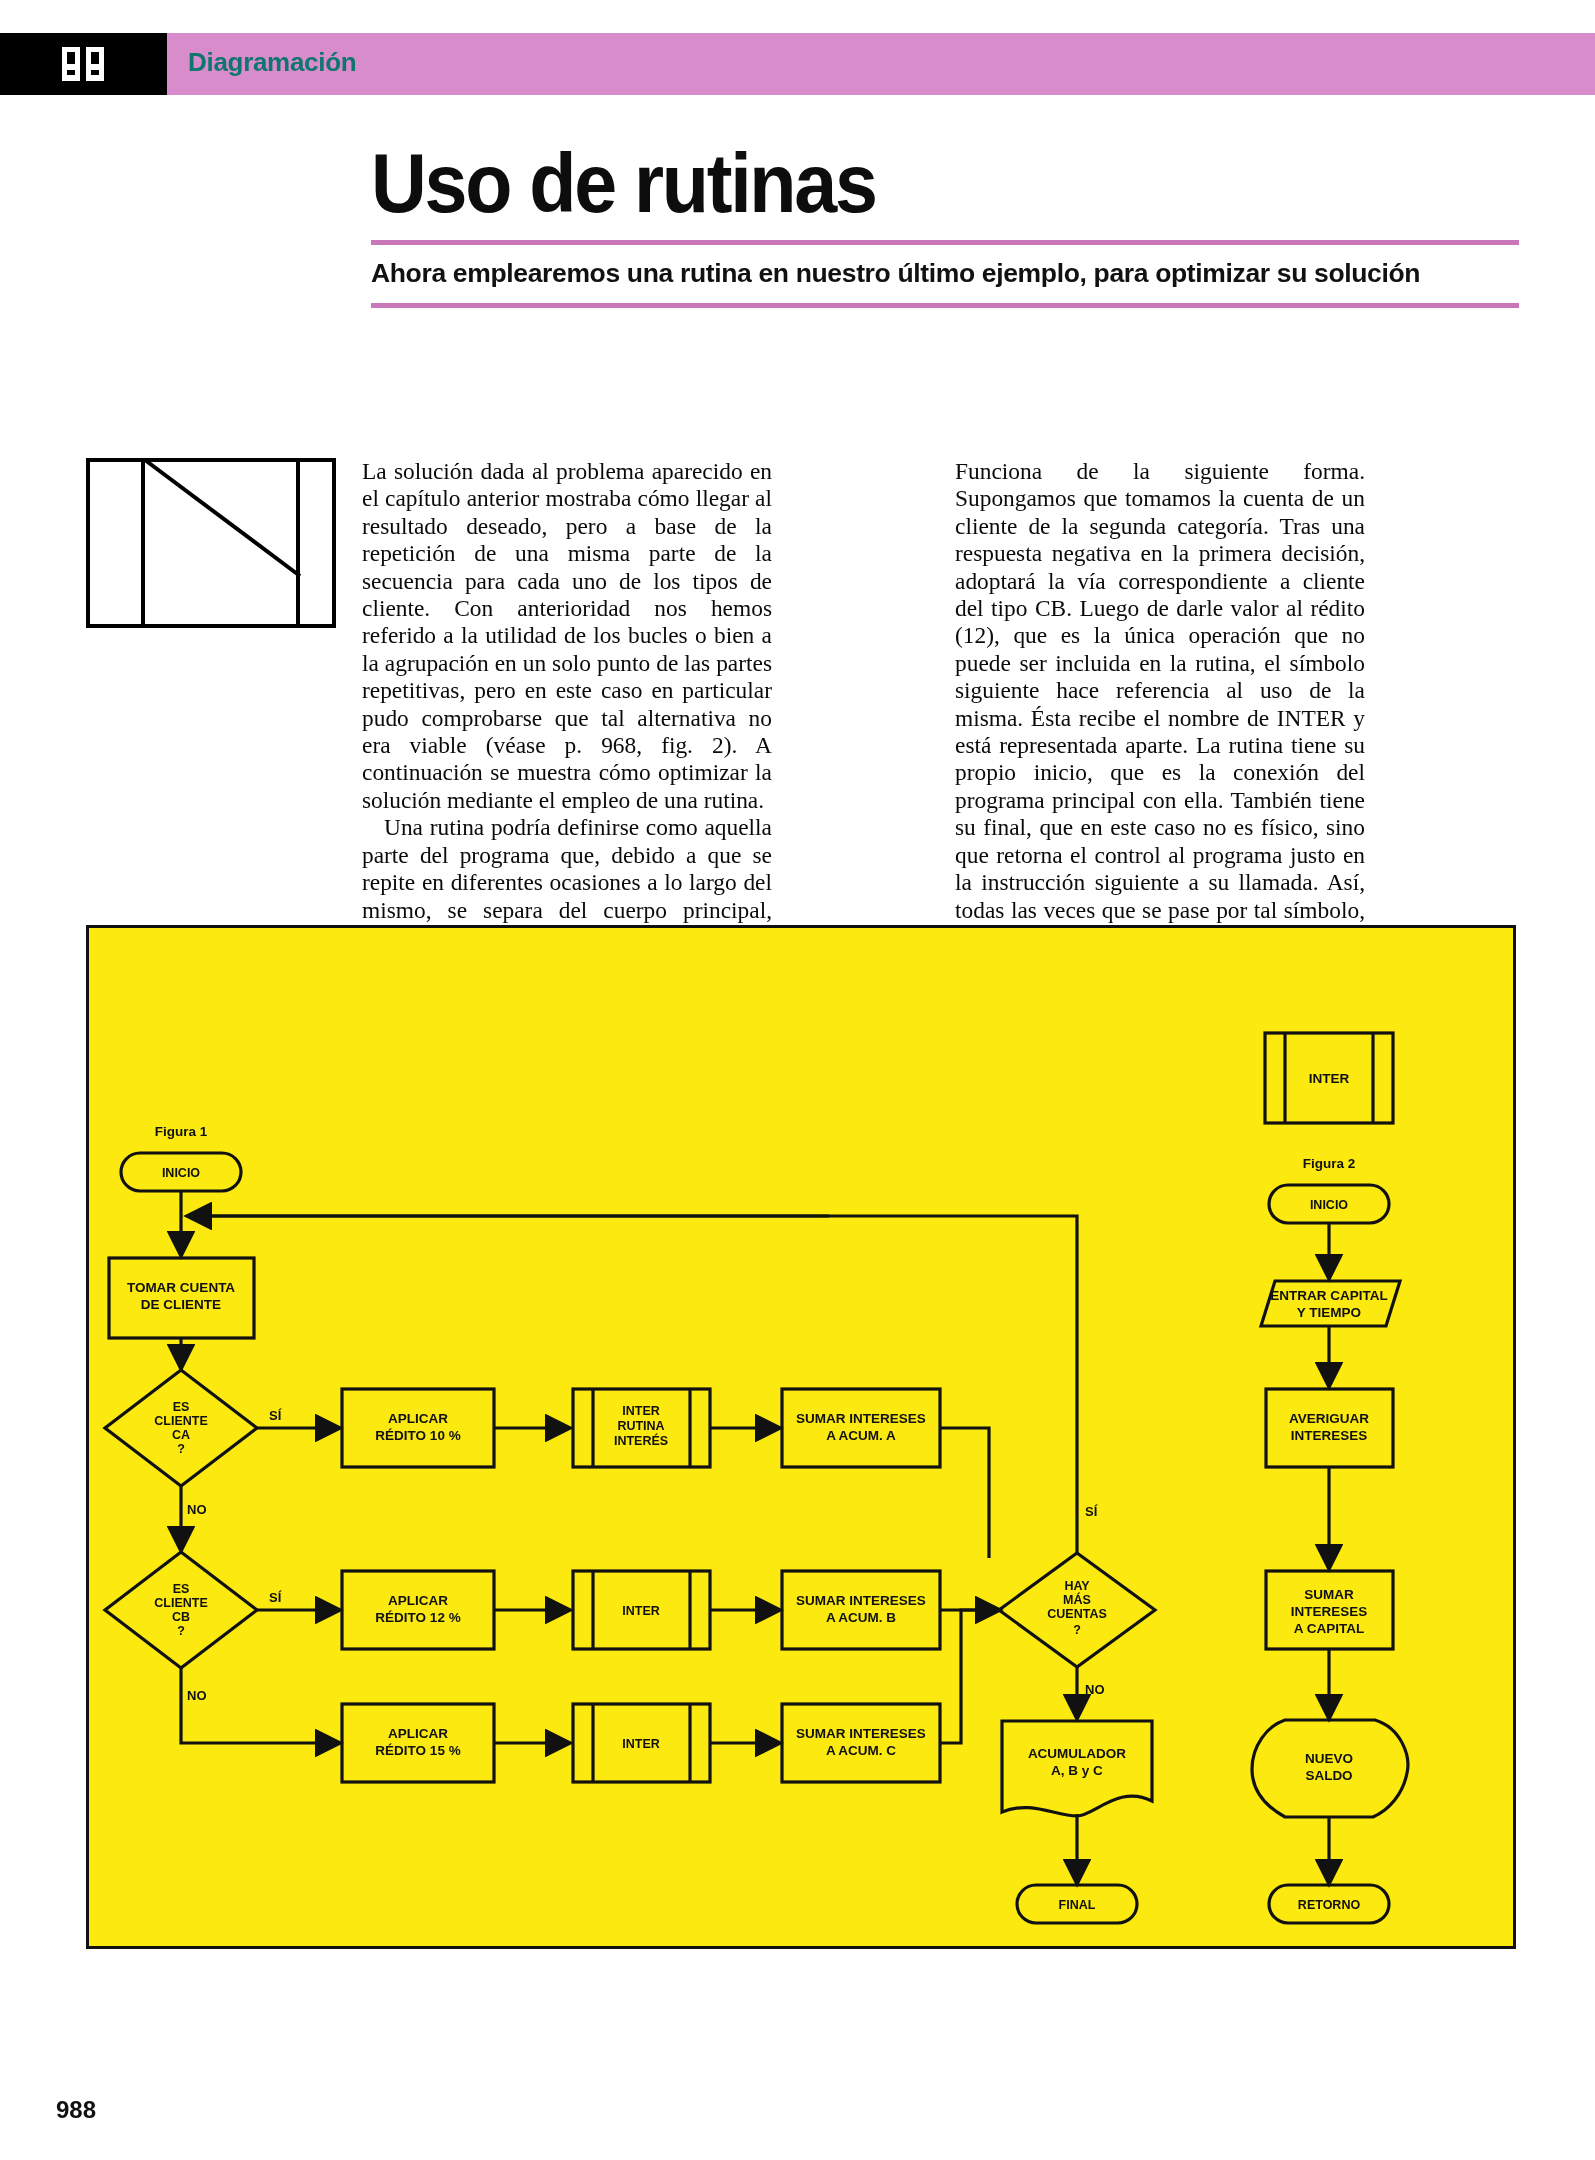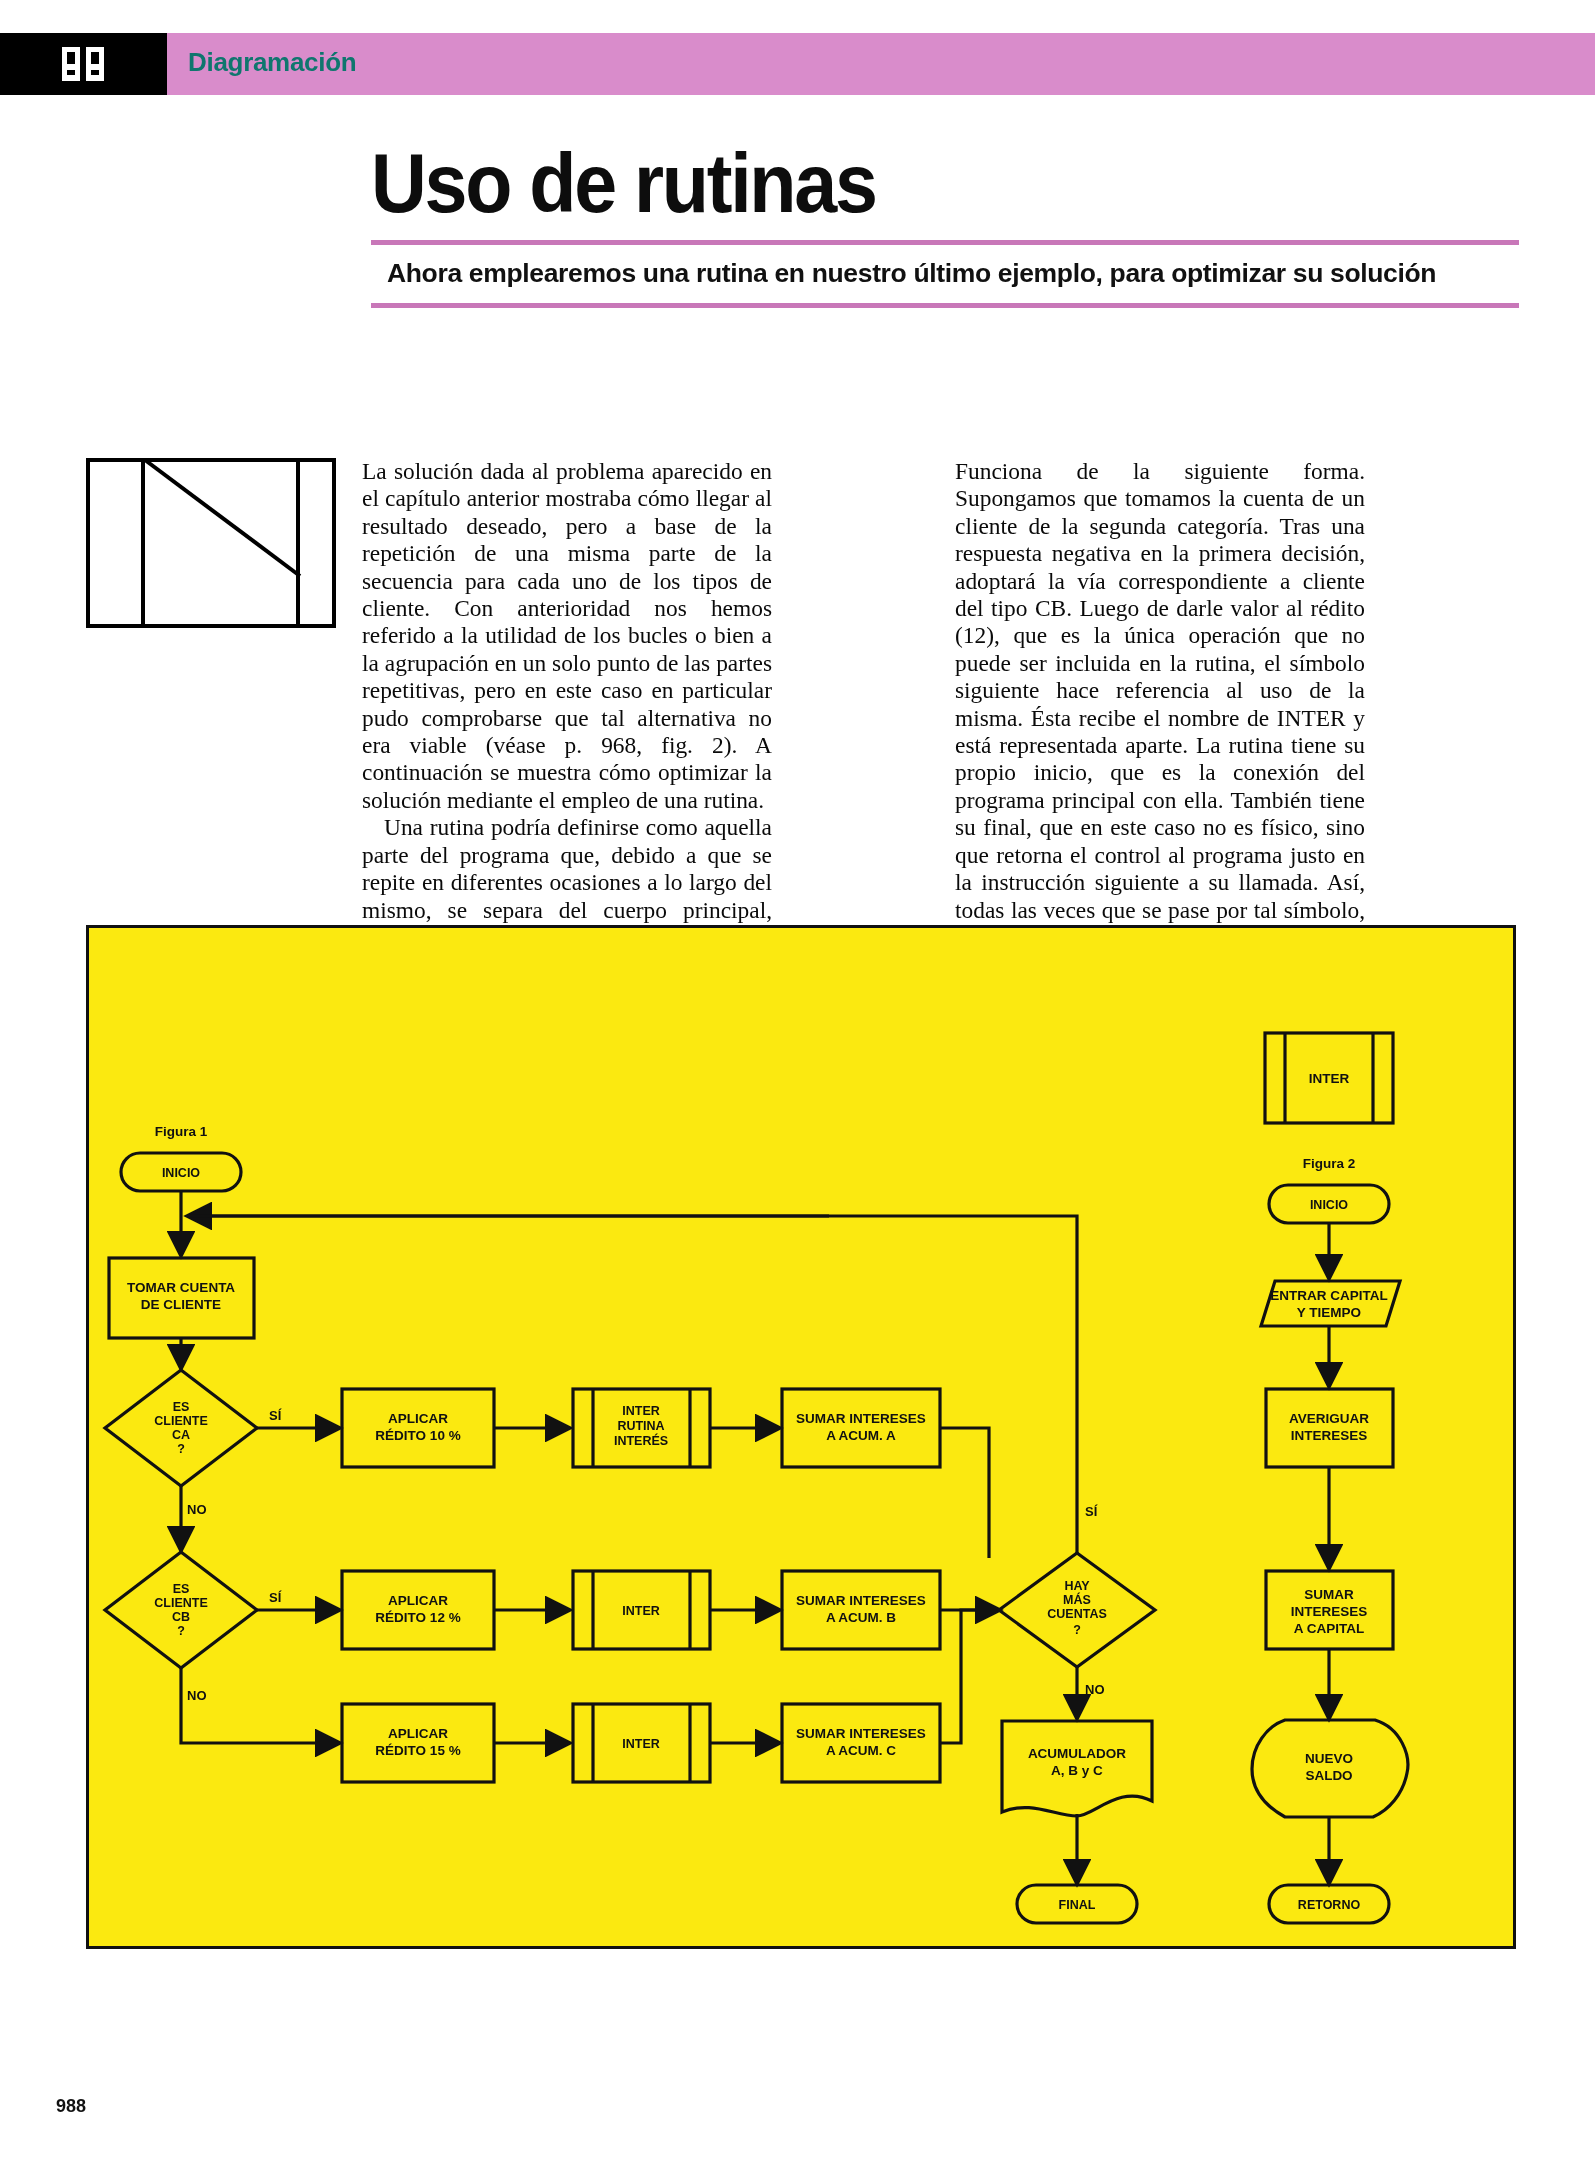--- a/index.html
+++ b/index.html
@@ -30,21 +30,21 @@
   #page-title{
     font-family:"Liberation Sans",sans-serif;
     font-weight:bold;font-size:84px;line-height:86px;color:#0d0d0d;
     letter-spacing:-2.5px;margin:0;
     transform:scaleX(0.92);transform-origin:left top;
   }
   #title-rule-top{margin-top:14px;width:1148px;height:5px;background:#c877b8;}
   #subtitle{
     font-family:"Liberation Sans",sans-serif;
     font-weight:bold;font-size:26.5px;line-height:32px;color:#111;
-    margin:12px 0 0 16px;letter-spacing:-0.35px;width:1060px;
+    margin:12px 0 0 0;letter-spacing:-0.35px;width:1060px;
   }
   #title-rule-bot{margin-top:14px;width:1148px;height:5px;background:#c877b8;}
   
   #routine-symbol{position:absolute;left:86px;top:458px;width:250px;height:170px;}
   #routine-symbol .frame{position:absolute;inset:0;border:4px solid #000;box-sizing:border-box;}
   #routine-symbol .bar-l{position:absolute;left:55px;top:0;width:4px;height:170px;background:#000;}
   #routine-symbol .bar-r{position:absolute;right:36px;top:0;width:4px;height:170px;background:#000;}
   #routine-symbol svg{position:absolute;left:0;top:0;}
   
   .col{position:absolute;top:458px;width:410px;
@@ -66,21 +66,21 @@
   }
   .nl12{font-size:12.5px;}
   .nl13{font-size:13.5px;}
   .fig-cap{font-family:"Liberation Sans",sans-serif;font-weight:bold;font-size:13.5px;fill:#111;text-anchor:middle;}
   .edge-lbl{font-family:"Liberation Sans",sans-serif;font-weight:bold;font-size:13px;fill:#111;}
   .shp{fill:none;stroke:#111;stroke-width:3.2;}
   .lne{stroke:#111;stroke-width:3.2;fill:none;}
   
   #page-number{
     position:absolute;left:56px;top:2096px;
-    font-family:"Liberation Sans",sans-serif;font-weight:bold;font-size:18px;color:#111;
+    font-family:"Liberation Sans",sans-serif;font-weight:bold;font-size:24px;color:#111;
   }
 </style>
 </head>
 <body>
 
 <div id="header-bar"></div>
 <div id="header-black"></div>
 <div id="header-icon">
   <span class="book b1">
       <i class="top"></i>

